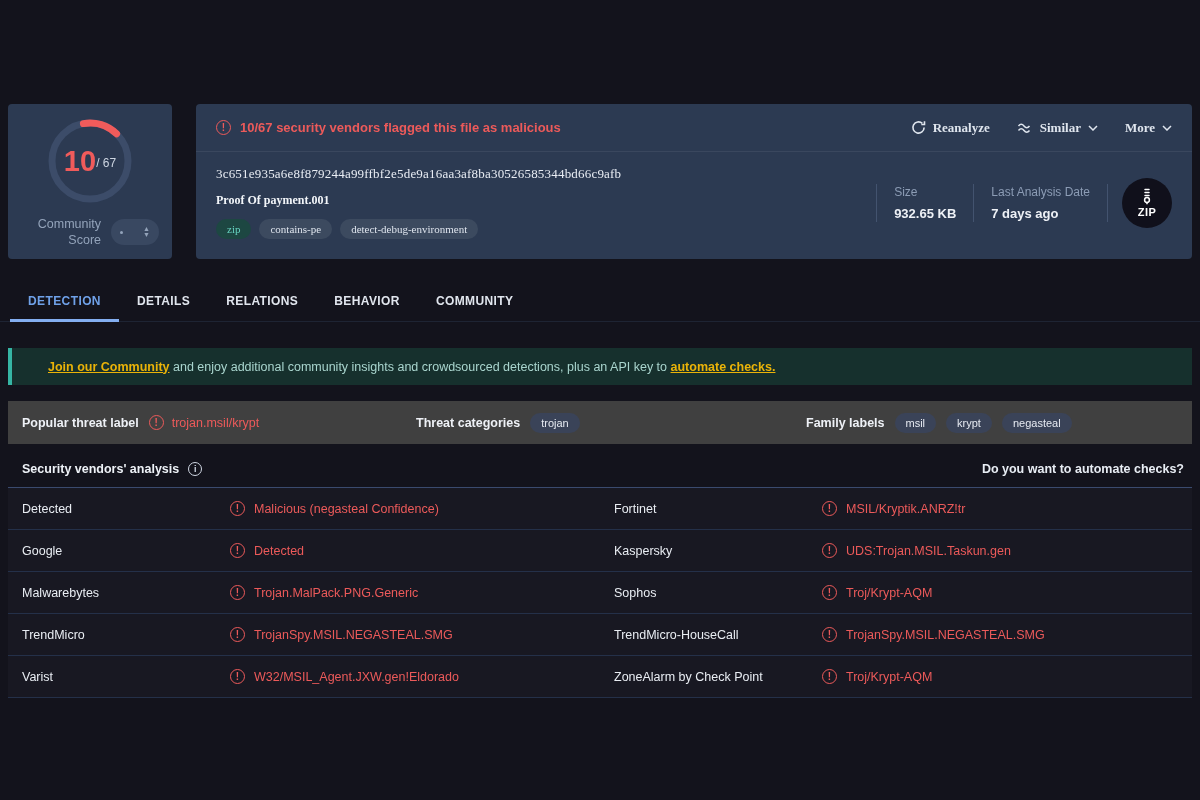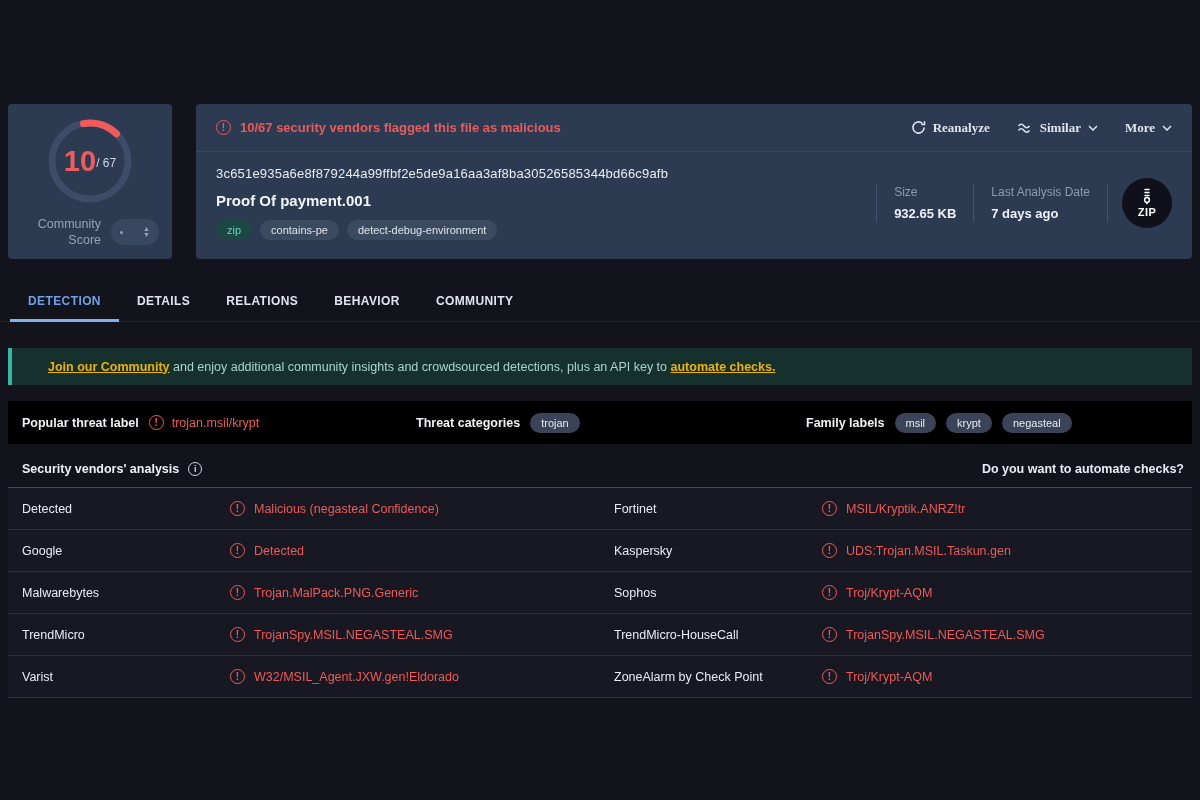--- a/index.html
+++ b/index.html
@@ -39,23 +39,23 @@
   .alert-ic {
     display:inline-flex; width:15px; height:15px; border:1.5px solid currentColor; border-radius:50%;
     align-items:center; justify-content:center; font-size:10px; font-weight:700; flex:none;
   }
   .flag-text { color:#ec5a5a; font-size:13px; font-weight:700; margin-left:9px; }
   .flag-actions { margin-left:auto; display:flex; align-items:center; gap:27px; }
   .action-btn { display:flex; align-items:center; gap:7px; color:#dfe5ee; font-size:13px; font-weight:600; cursor:pointer;font-family:Liberation Serif, serif; }
   .action-btn svg { display:block; }
 
   .file-row { flex:1; display:flex; align-items:center; padding:0 20px 6px 20px; }
-  .file-main { flex:1; min-width:0; }
+  .file-main { flex:1; min-width:0;font-family:Liberation Serif, serif; }
   .file-hash { font-size:13px; color:#e9edf4; letter-spacing:0.2px; }
-  .file-name { font-size:15px; font-weight:600; color:#f2f5f9; margin-top:11px; }
+  .file-name { font-size:12px; font-weight:600; color:#f2f5f9; margin-top:11px; }
   .tag-row { display:flex; gap:8px; margin-top:11px; }
   .tag { font-size:11px; padding:4px 11px; border-radius:11px; background:#3c4a5f; color:#dde3ec; }
   .tag.teal { background:#1d4742; color:#66d3c0; }
   .file-meta { display:flex; align-items:center; flex:none; }
   .meta-sep { width:1px; height:38px; background:#43536f; }
   .meta-block { padding:0 17px; }
   .meta-label { font-size:12px; color:#8c9cb5; }
   .meta-value { font-size:13px; font-weight:700; color:#eef1f6; margin-top:7px; white-space:nowrap; }
   .zip-badge {
     width:50px; height:50px; border-radius:50%; background:#10101b; margin-left:14px;
@@ -73,21 +73,21 @@
 
   
   .community-banner {
     margin:26px 8px 0 8px; height:37px; background:#16302d; border-left:4px solid #36b5a4;
     display:flex; align-items:center; padding-left:36px; font-size:12.5px; color:#a9d5ce;
   }
   .community-banner a { color:#eab308; font-weight:700; text-decoration:underline; cursor:pointer; }
 
   
   .threat-bar {
-    margin:16px 8px 0 8px; height:43px; background:#000000;
+    margin:16px 8px 0 8px; height:43px; background:#404040;
     display:flex; align-items:center; padding:0 14px; font-size:12.5px;
   }
   .threat-group { display:flex; align-items:center; gap:10px; }
   .g1 { width:394px; flex:none; }
   .g2 { width:390px; flex:none; }
   .g3 { flex:1; }
   .threat-title { font-weight:700; color:#eef1f6; }
   .threat-value { color:#ec5a5a; display:flex; align-items:center; gap:8px; cursor:pointer; }
   .mini-pill { font-size:11px; padding:4px 11px; border-radius:11px; background:#3a4358; color:#e6eaf1; cursor:pointer; }
 

